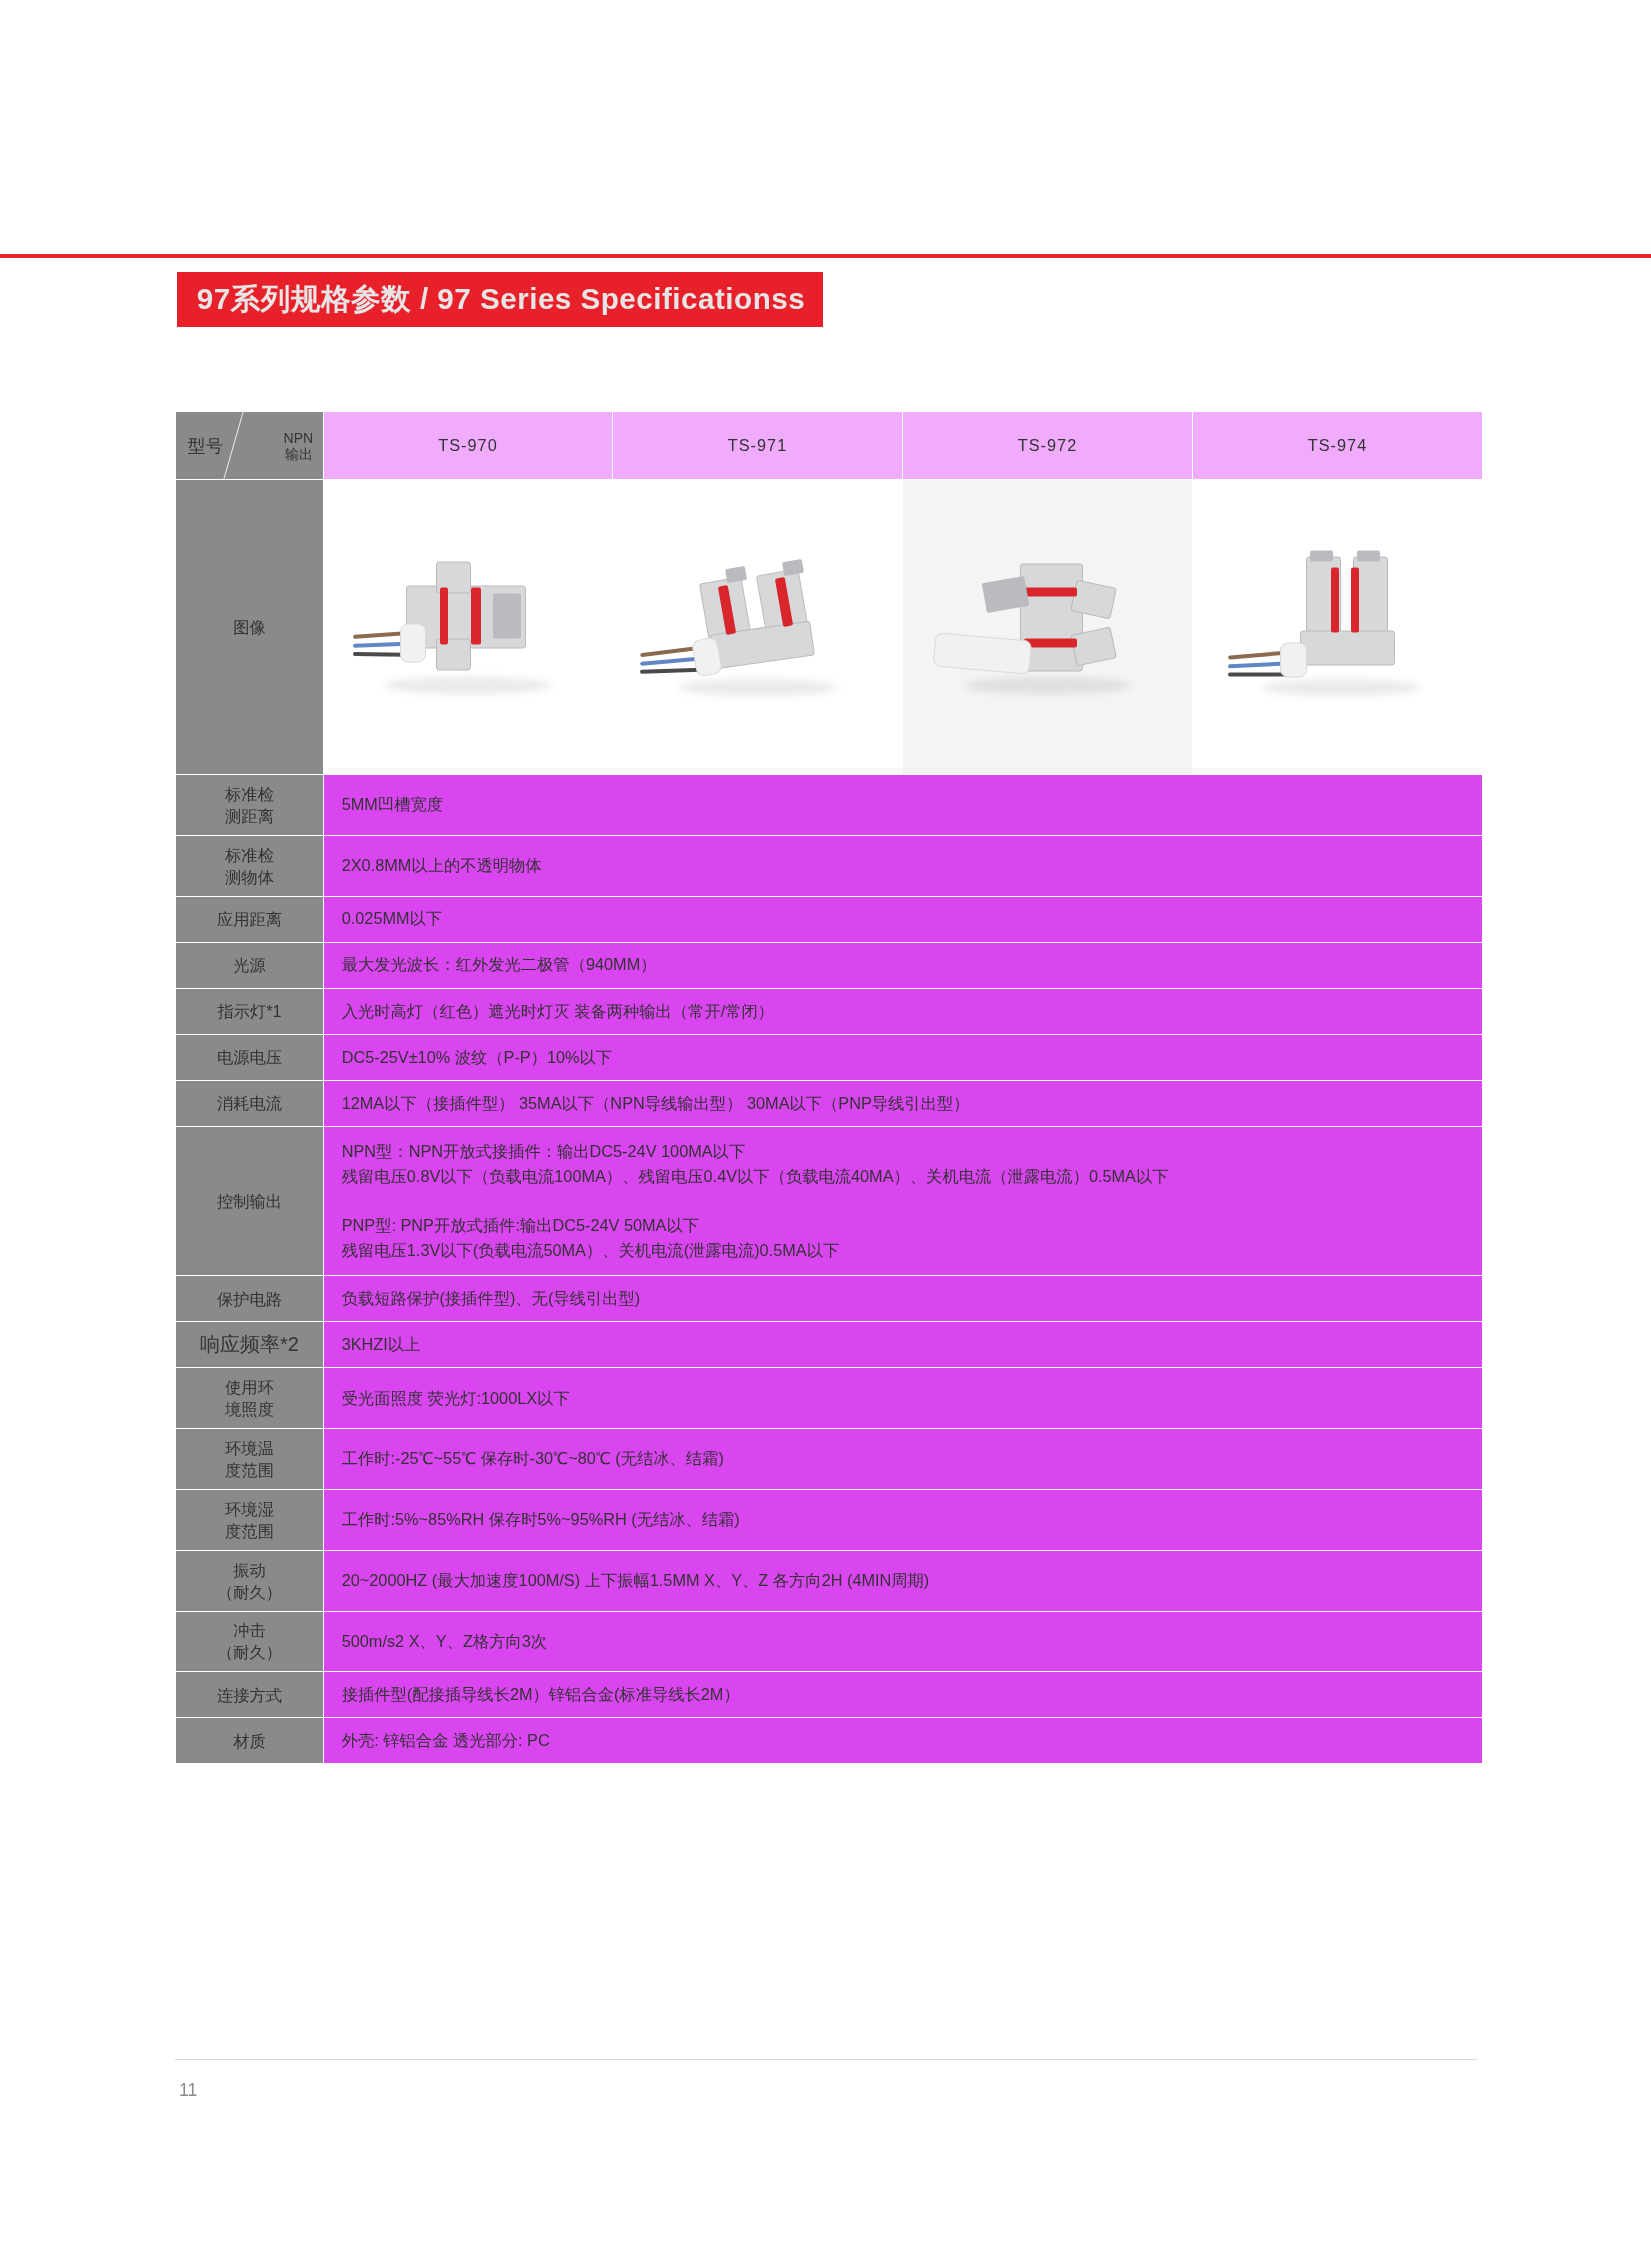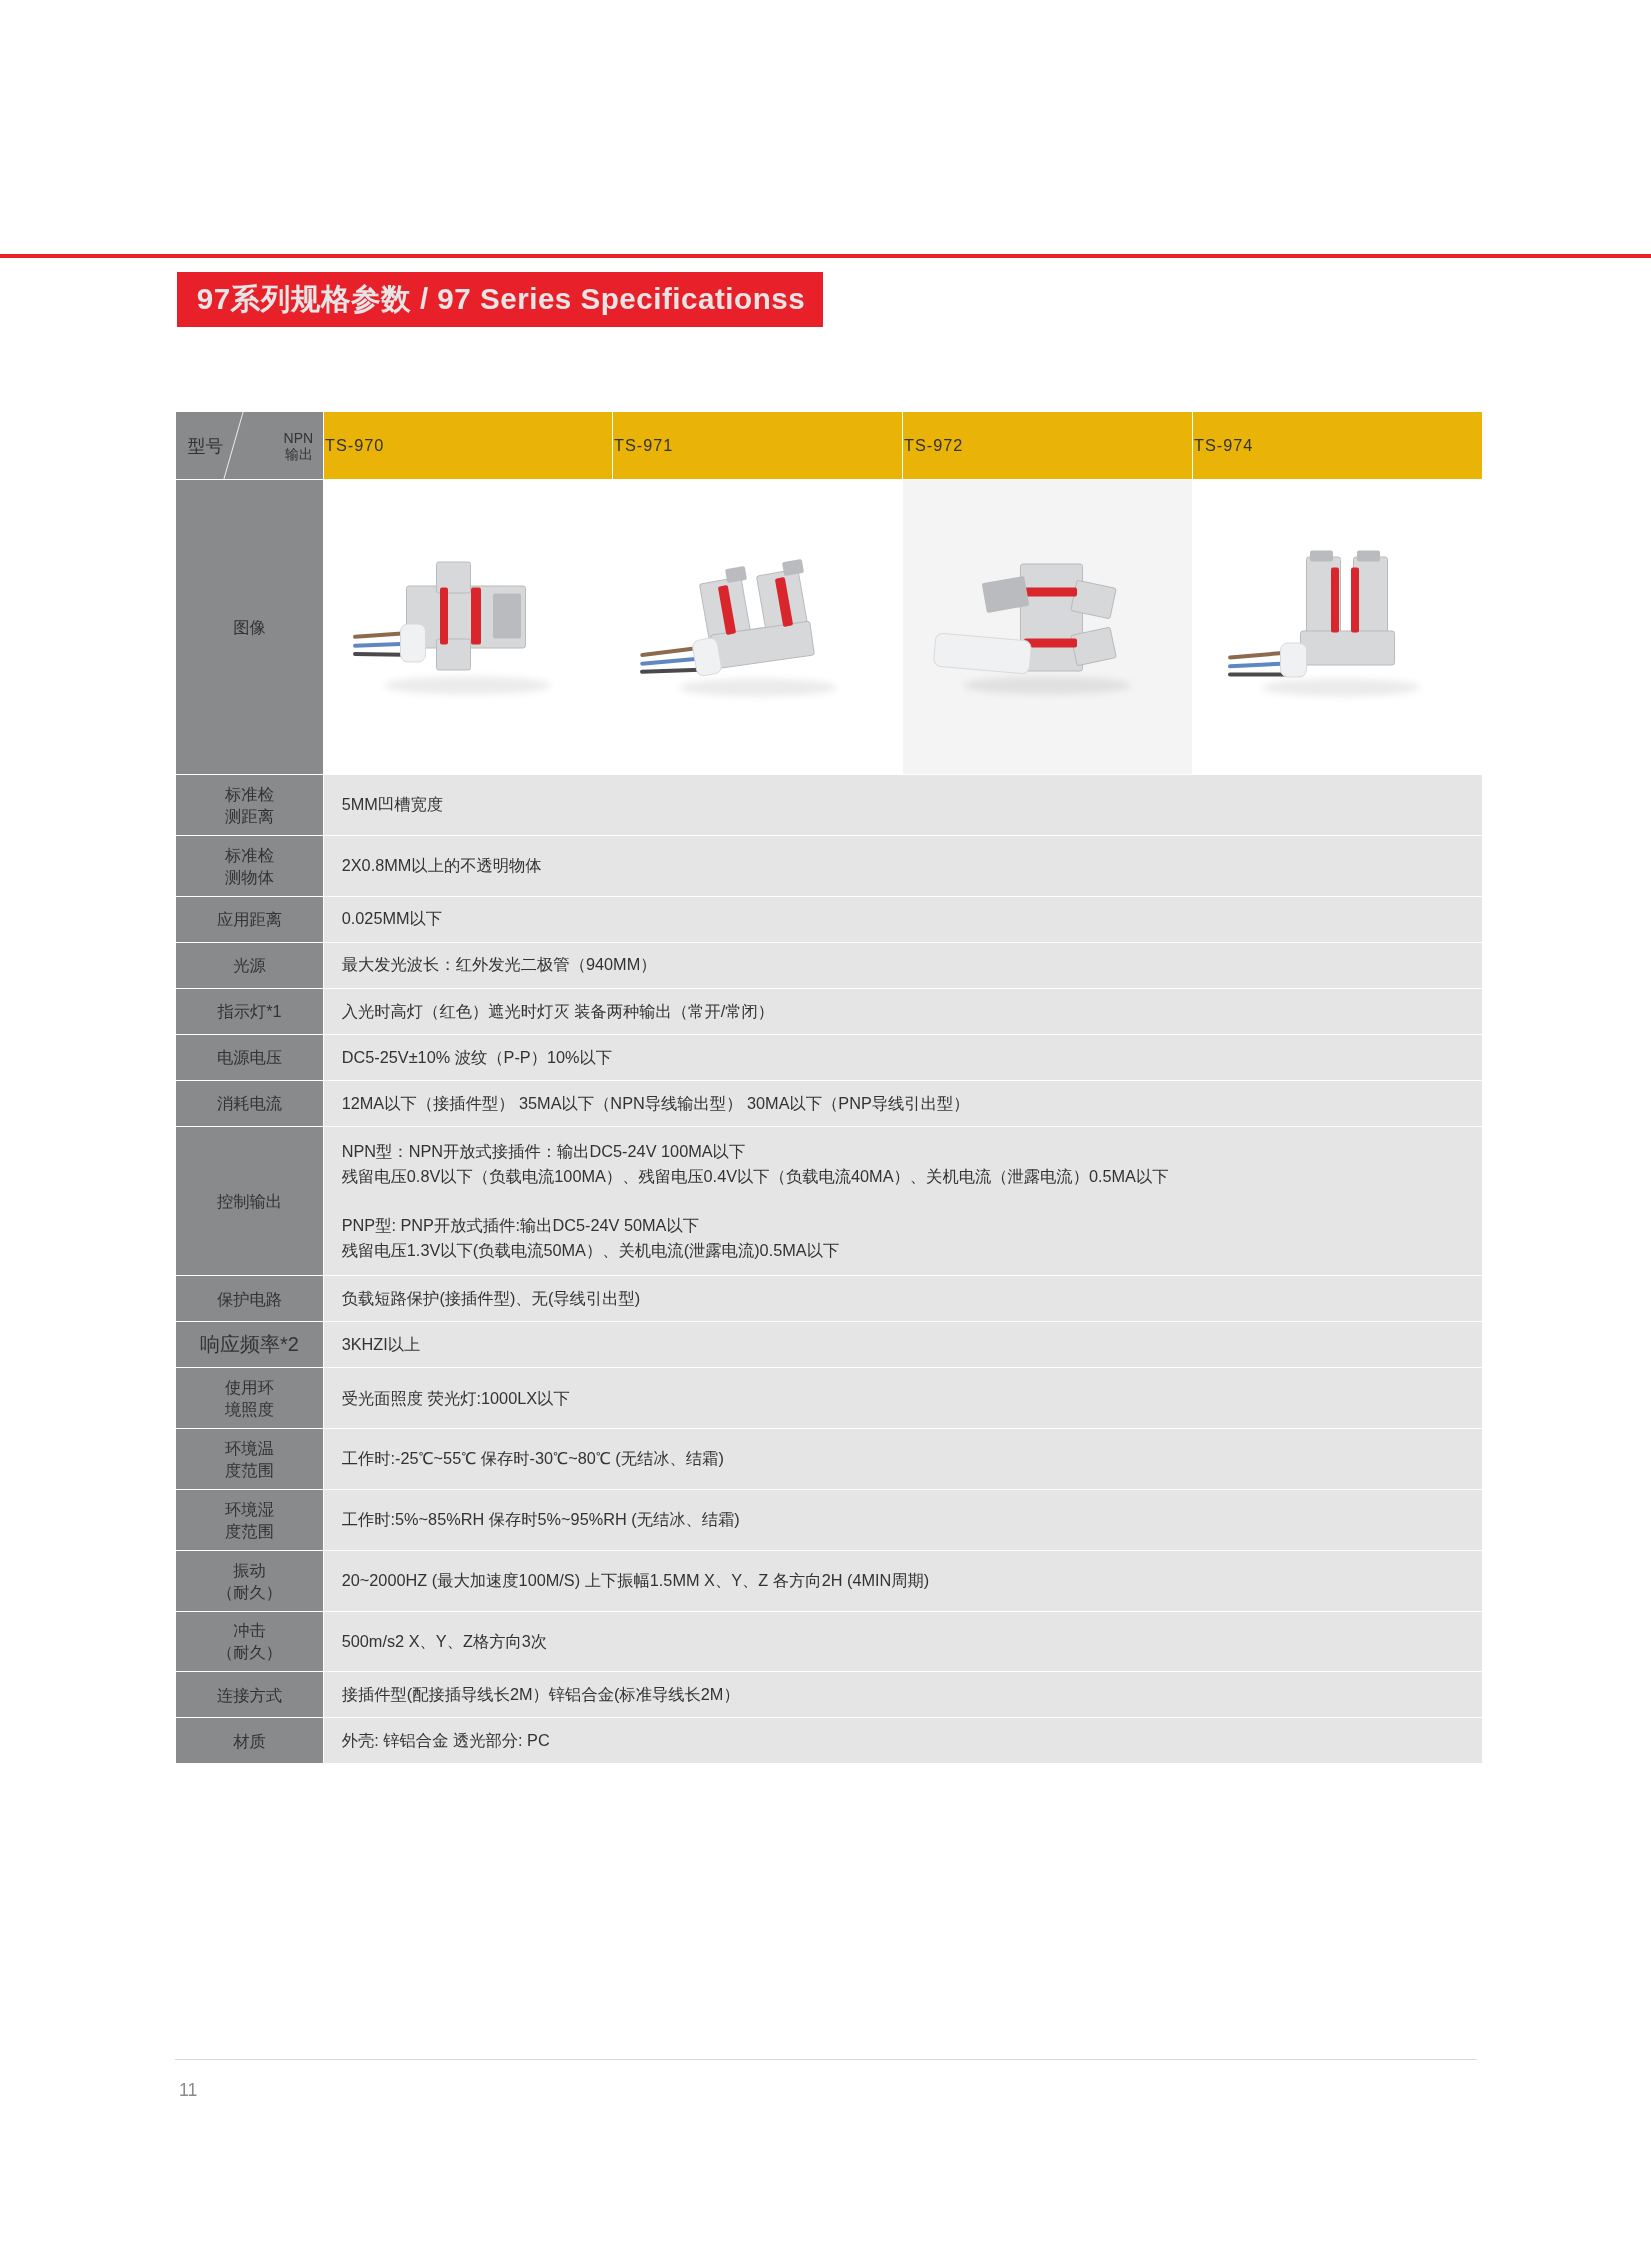--- a/index.html
+++ b/index.html
@@ -101,42 +101,43 @@
     position: absolute;
     left: 57px;
     top: 0;
     width: 1px;
     height: 100%;
     background: #ffffff;
     opacity: 0.85;
     transform: skewX(-16deg);
   }
   .model-cell {
-    background: #eab308;
+    background: #f0abfc;
+    text-align: center;
     font-size: 22.7px;
     color: #3b3b3b;
     letter-spacing: 1px;
     height: 61px;
   }
 
   
   .img-cell {
     background: #ffffff;
     height: 294px;
     text-align: center;
     padding: 0;
     position: relative;
   }
   .img-cell.shaded {
     background: #f4f4f4;
   }
 
   
   .val {
-    background: #e5e5e5;
+    background: #d946ef;
     padding: 9.9px 0 9.9px 17.7px;
     line-height: 1.55;
     font-size: 16.3px;
     color: #2f2f2f;
   }
   .val.tall {
     padding-top: 11.8px;
     padding-bottom: 11.8px;
   }
   .val .line {

